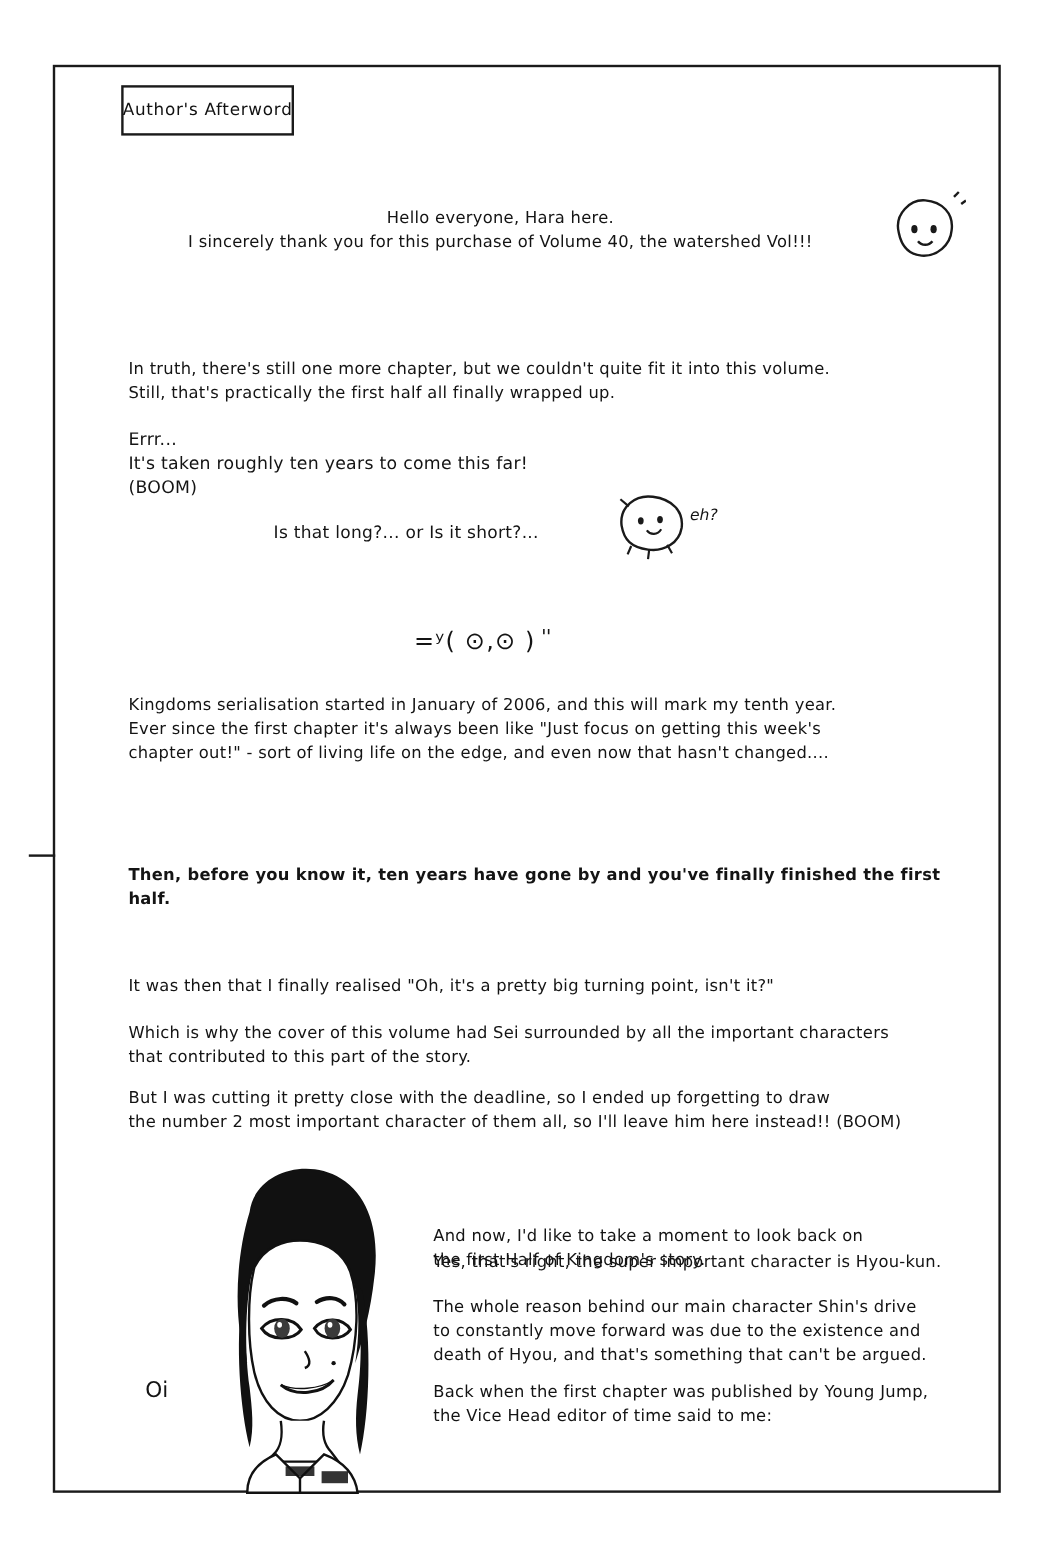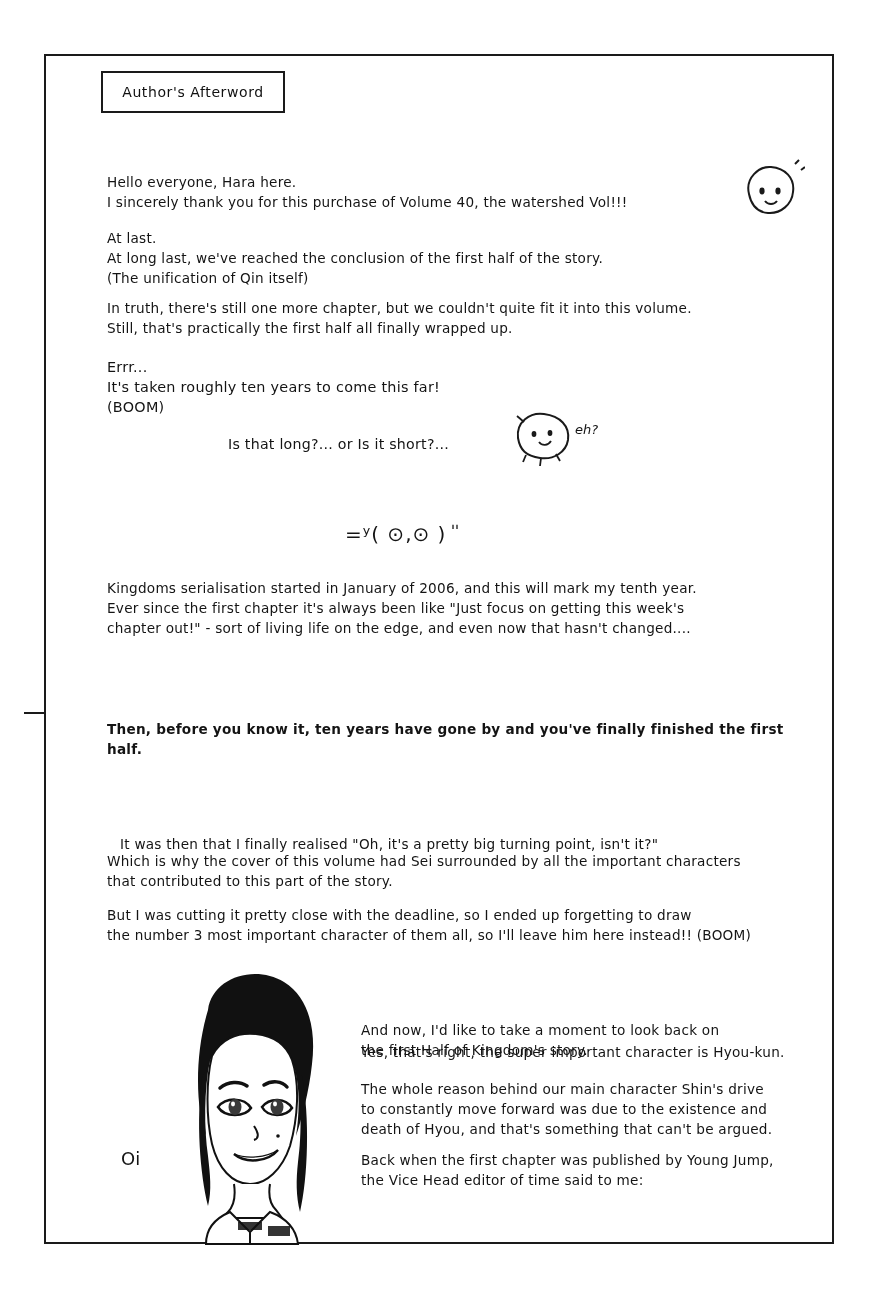--- a/index.html
+++ b/index.html
@@ -38,21 +38,21 @@
     top: 712px;
     width: 22px;
     height: 2px;
     background: #1a1a1a;
   }
 
   .title-box {
     position: absolute;
     left: 101px;
     top: 71px;
-    width: 184px;
+    width: 144px;
     height: 42px;
     border: 2px solid #1a1a1a;
     box-sizing: border-box;
     display: flex;
     align-items: center;
     justify-content: center;
   }
   .title-box .title-text {
     font-size: 14px;
     letter-spacing: 0.6px;
@@ -62,32 +62,32 @@
 
   .body-text {
     position: absolute;
     font-size: 13.6px;
     line-height: 20px;
     letter-spacing: 0.25px;
     color: #141414;
     white-space: pre-wrap;
   }
 
-  #p-greeting  { left: 107px; top: 172px;  width: 620px; }
+  #p-greeting  { left: 107px; top: 172px;  width: 620px; text-align: center; }
   #p-atlast    { left: 107px; top: 228px;  width: 620px; }
   #p-intruth   { left: 107px; top: 298px;  width: 680px; }
   #p-errr      { left: 107px; top: 357px;  width: 620px; font-size: 14.4px; }
   #p-islong    { left: 228px; top: 434px;  width: 400px; font-size: 14.2px; }
   #p-wait      { left: 147px; top: 487px;  width: 440px; font-size: 14.4px; }
   #p-kaomoji   { left: 345px; top: 524px;  width: 200px; font-size: 20px; letter-spacing: 1px;}
   #p-serial    { left: 107px; top: 578px;  width: 700px; }
   #p-everyweek { left: 107px; top: 650px;  width: 700px; }
   #p-then      { left: 107px; top: 719px;  width: 700px; font-weight: bold; }
   #p-surprise  { left: 107px; top: 758px;  width: 700px; }
-  #p-realised  { left: 120px; top: 812px;  width: 700px; margin-top: 22px; }
+  #p-realised  { left: 107px; top: 812px;  width: 700px; }
   #p-cover     { left: 107px; top: 851px;  width: 710px; }
   #p-cutting   { left: 107px; top: 905px;  width: 710px; }
 
   #p-andnow    { left: 361px; top: 1020px;  width: 430px; }
   #p-yes       { left: 361px; top: 1042px; width: 430px; }
   #p-whole     { left: 361px; top: 1079px; width: 430px; }
   #p-backwhen  { left: 361px; top: 1150px; width: 430px; }
 
   .doodle {
     position: absolute;
@@ -118,39 +118,36 @@
 
   <div class="page-border"></div>
   <div class="edge-nub"></div>
 
   <div class="title-box">
     <span class="title-text">Author's Afterword</span>
   </div>
 
   <div class="body-text" id="p-greeting">Hello everyone, Hara here.
 I sincerely thank you for this purchase of Volume 40, the watershed Vol!!!</div>
-  <div class="body-text" id="p-atlast">At last.
-At long last, we've reached the conclusion of the first half of the story.
-(The unification of Qin itself)</div>
   <div class="body-text" id="p-errr">Errr...
 It's taken roughly ten years to come this far!
 (BOOM)</div>
   <div class="body-text" id="p-intruth">In truth, there's still one more chapter, but we couldn't quite fit it into this volume.
 Still, that's practically the first half all finally wrapped up.</div>
   <div class="body-text" id="p-islong">Is that long?... or Is it short?...</div>
   <div class="body-text" id="p-kaomoji">=ʸ( ⊙,⊙ )  ̎</div>
   <div class="body-text" id="p-serial">Kingdoms serialisation started in January of 2006, and this will mark my tenth year.
 Ever since the first chapter it's always been like "Just focus on getting this week's
 chapter out!" - sort of living life on the edge, and even now that hasn't changed....</div>
   <div class="body-text" id="p-then">Then, before you know it, ten years have gone by and you've finally finished the first half.</div>
   <div class="body-text" id="p-realised">It was then that I finally realised "Oh, it's a pretty big turning point, isn't it?"</div>
   <div class="body-text" id="p-cover">Which is why the cover of this volume had Sei surrounded by all the important characters
 that contributed to this part of the story.</div>
   <div class="body-text" id="p-cutting">But I was cutting it pretty close with the deadline, so I ended up forgetting to draw
-the number 3 most important character of them all, so I'll leave him here instead!! (BOOM)</div>
+the number 2 most important character of them all, so I'll leave him here instead!! (BOOM)</div>
 
   <div class="body-text" id="p-andnow">And now, I'd like to take a moment to look back on
 the first Half of Kingdom's story.</div>
   <div class="body-text" id="p-yes">Yes, that's right, the super important character is Hyou-kun.</div>
   <div class="body-text" id="p-whole">The whole reason behind our main character Shin's drive
 to constantly move forward was due to the existence and
 death of Hyou, and that's something that can't be argued.</div>
   <div class="body-text" id="p-backwhen">Back when the first chapter was published by Young Jump,
 the Vice Head editor of time said to me:</div>
 

